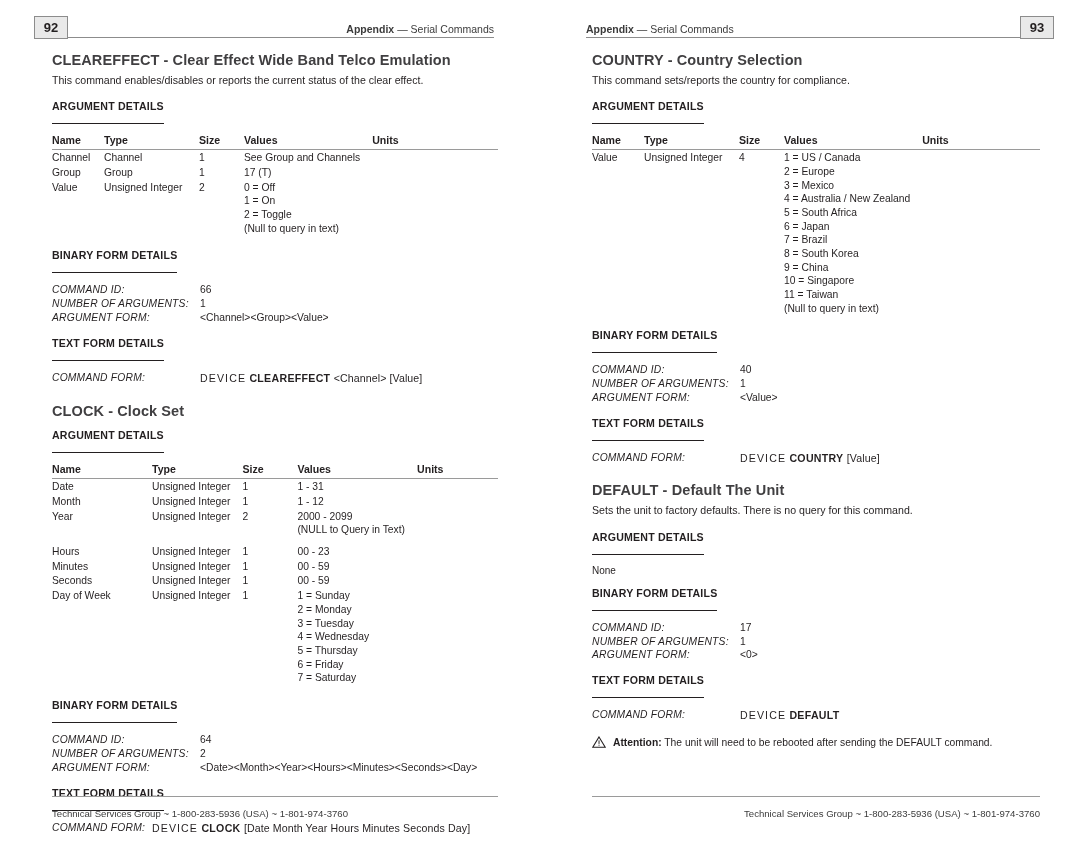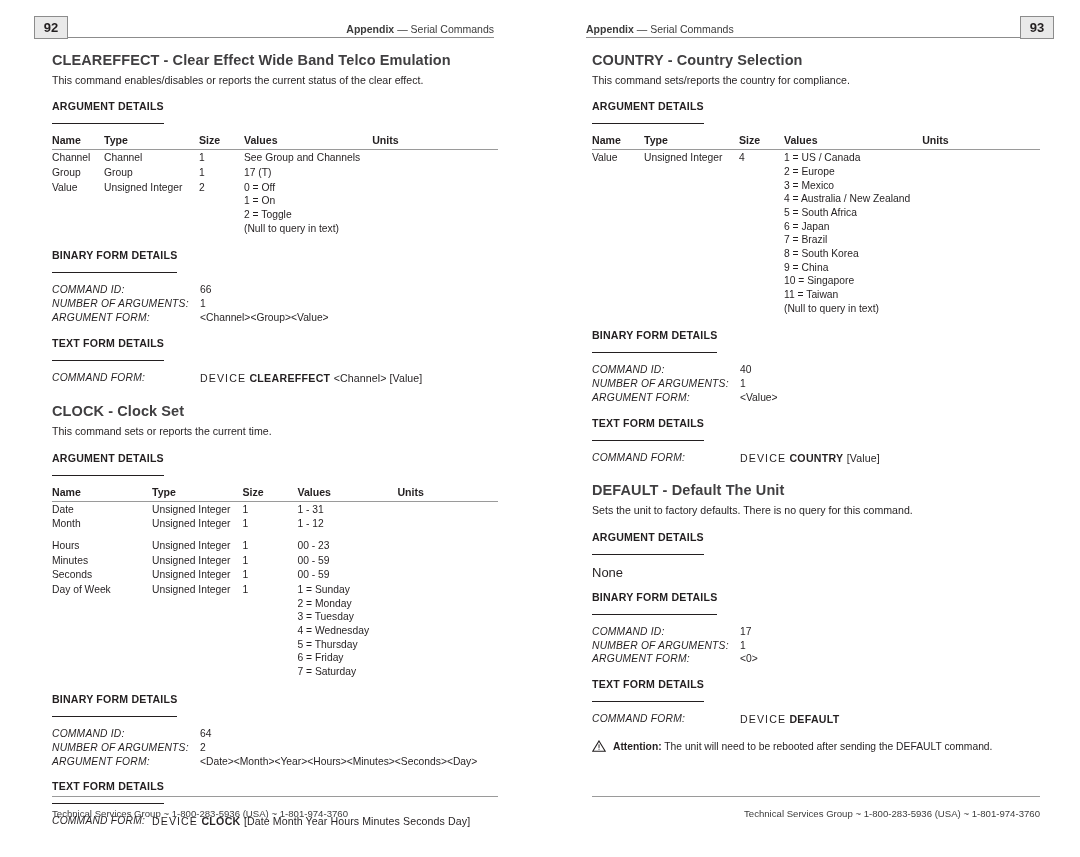--- a/index.html
+++ b/index.html
@@ -157,21 +157,21 @@
   .cmdform {
     font-size: 10.6px;
     letter-spacing: 0.4px;
   }
   .cmdform .dev { letter-spacing: 1.1px; }
   .cmdform .kw  { font-weight: bold; letter-spacing: 0.3px; }
   .cmdform .arg { letter-spacing: 0.1px; }
 
   .formrow.inline .lbl { margin-right: 7px; }
 
-  .none-text { font-size: 13px; margin: 0 0 7px 0; }
+  .none-text { font-size: 10px; margin: 0 0 7px 0; }
 
   
   .attention {
     display: flex;
     align-items: center;
     font-size: 10.3px;
     margin-top: 13px;
   }
   .attention .warn-icon {
     flex: 0 0 auto;
@@ -293,21 +293,20 @@
       <div class="formblock">
         <div class="formrow block">
           <span class="lbl">COMMAND FORM:</span>
           <span class="val cmdform"><span class="dev">DEVICE</span> <span class="kw">CLEAREFFECT</span> <span class="arg">&lt;Channel&gt; [Value]</span></span>
         </div>
       </div>
     </section>
 
     <section style="margin-top:18px;">
       <h2 class="cmd-title">CLOCK - Clock Set</h2>
-      <p class="cmd-desc">This command sets or reports the current time.</p>
 
       <div class="subwrap"><h3 class="sub">ARGUMENT DETAILS</h3></div>
 
       <table class="args w-wide">
         <colgroup>
             <col class="c-name">
             <col class="c-type">
             <col class="c-size">
             <col class="c-val">
             <col>
@@ -327,20 +326,28 @@
             <td>Unsigned Integer</td>
             <td>1</td>
             <td>1 - 31</td>
             <td></td>
           </tr>
           <tr>
             <td>Month</td>
             <td>Unsigned Integer</td>
             <td>1</td>
             <td>1 - 12</td>
+            <td></td>
+          </tr>
+          <tr>
+            <td>Year</td>
+            <td>Unsigned Integer</td>
+            <td>2</td>
+            <td>2000 - 2099
+(NULL to Query in Text)</td>
             <td></td>
           </tr>
           <tr class="spacer">
               <td colspan="5"></td>
             </tr>
           <tr>
             <td>Hours</td>
             <td>Unsigned Integer</td>
             <td>1</td>
             <td>00 - 23</td>

